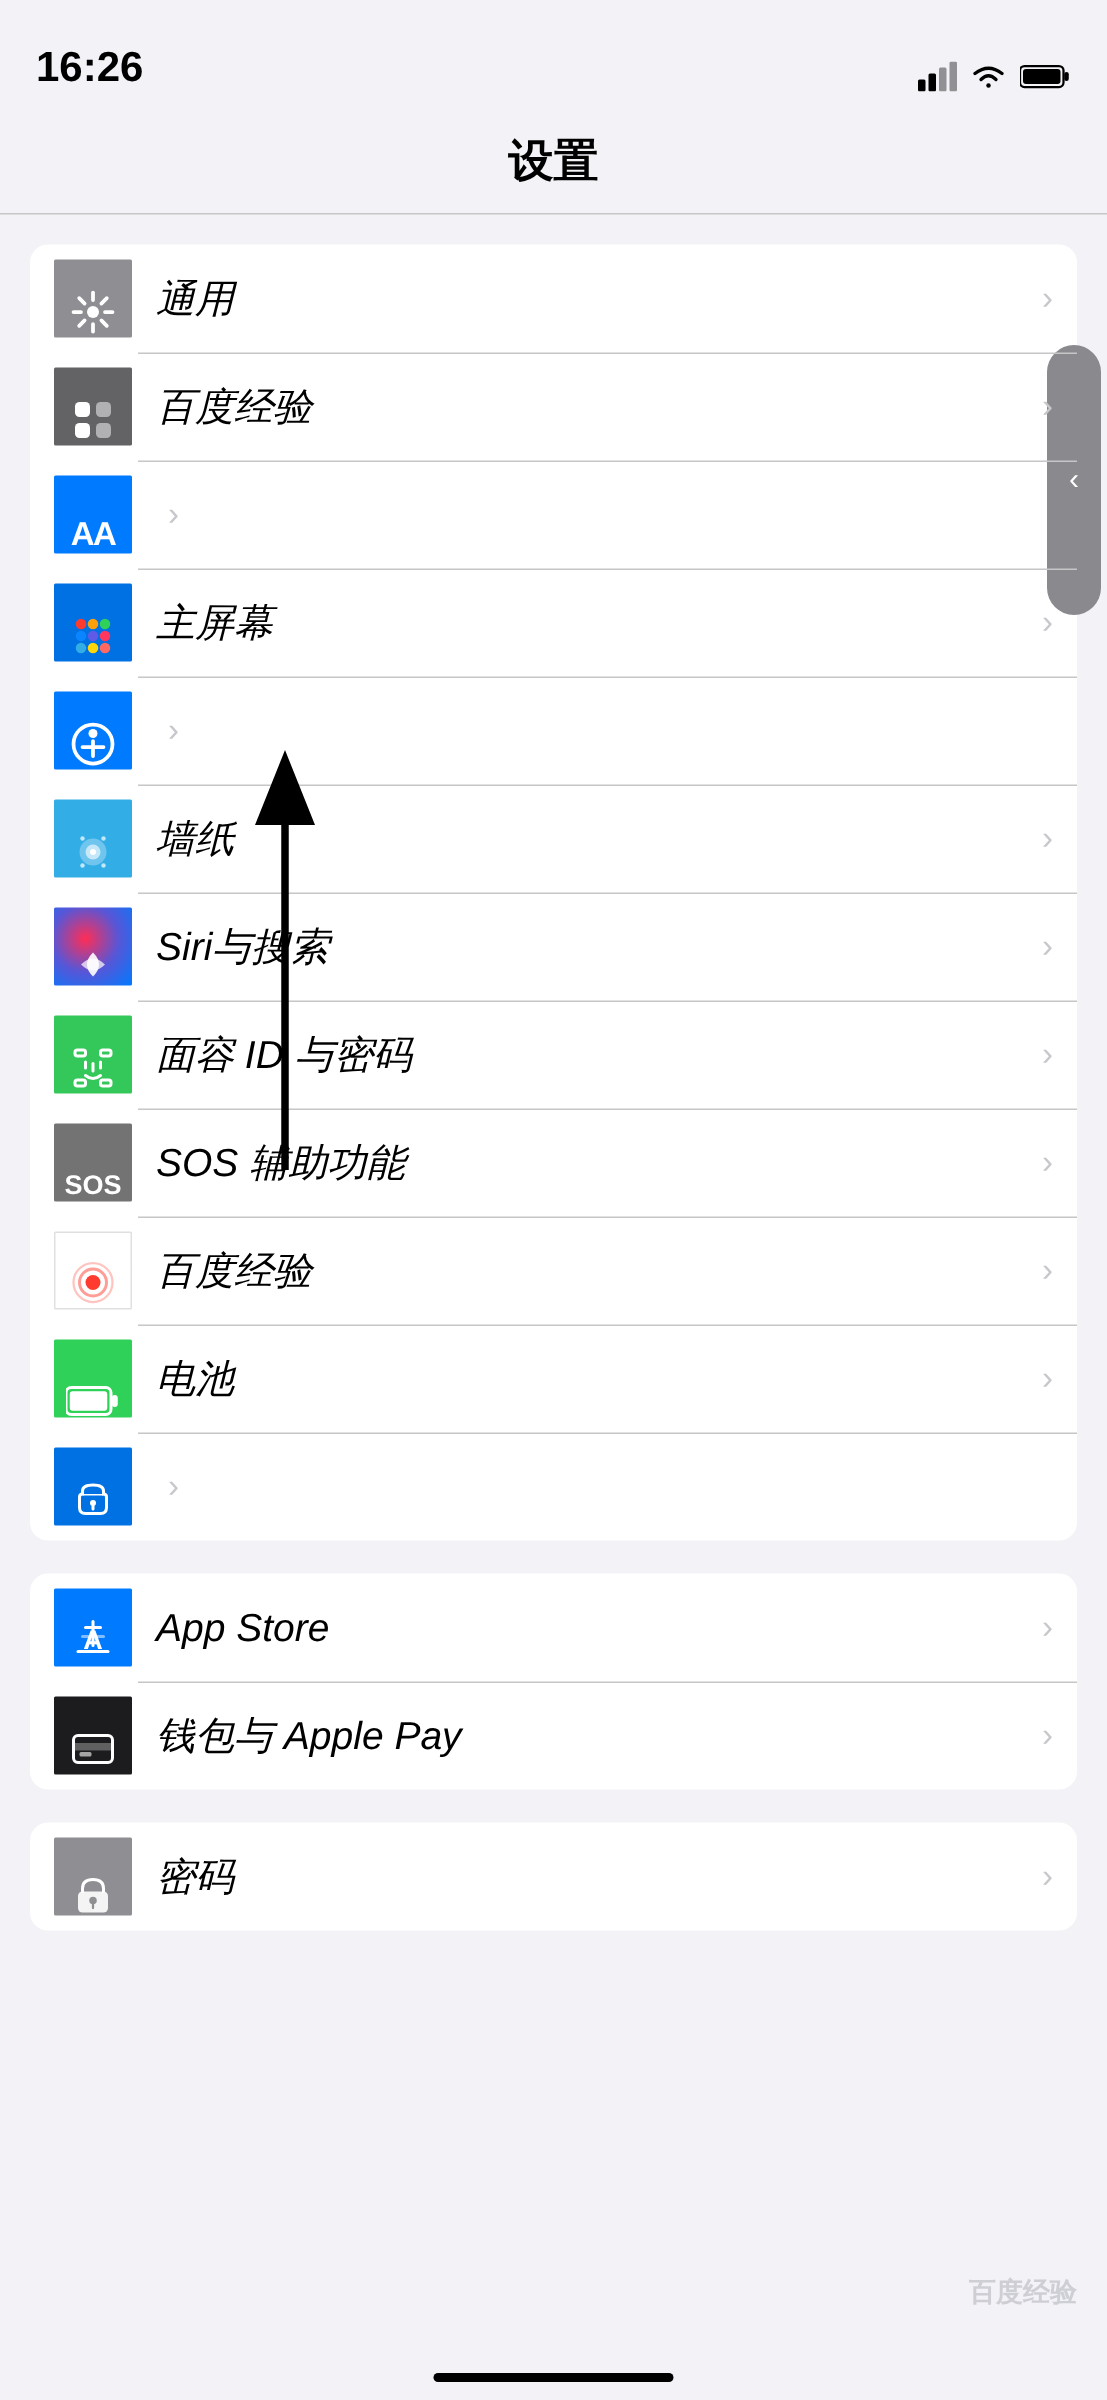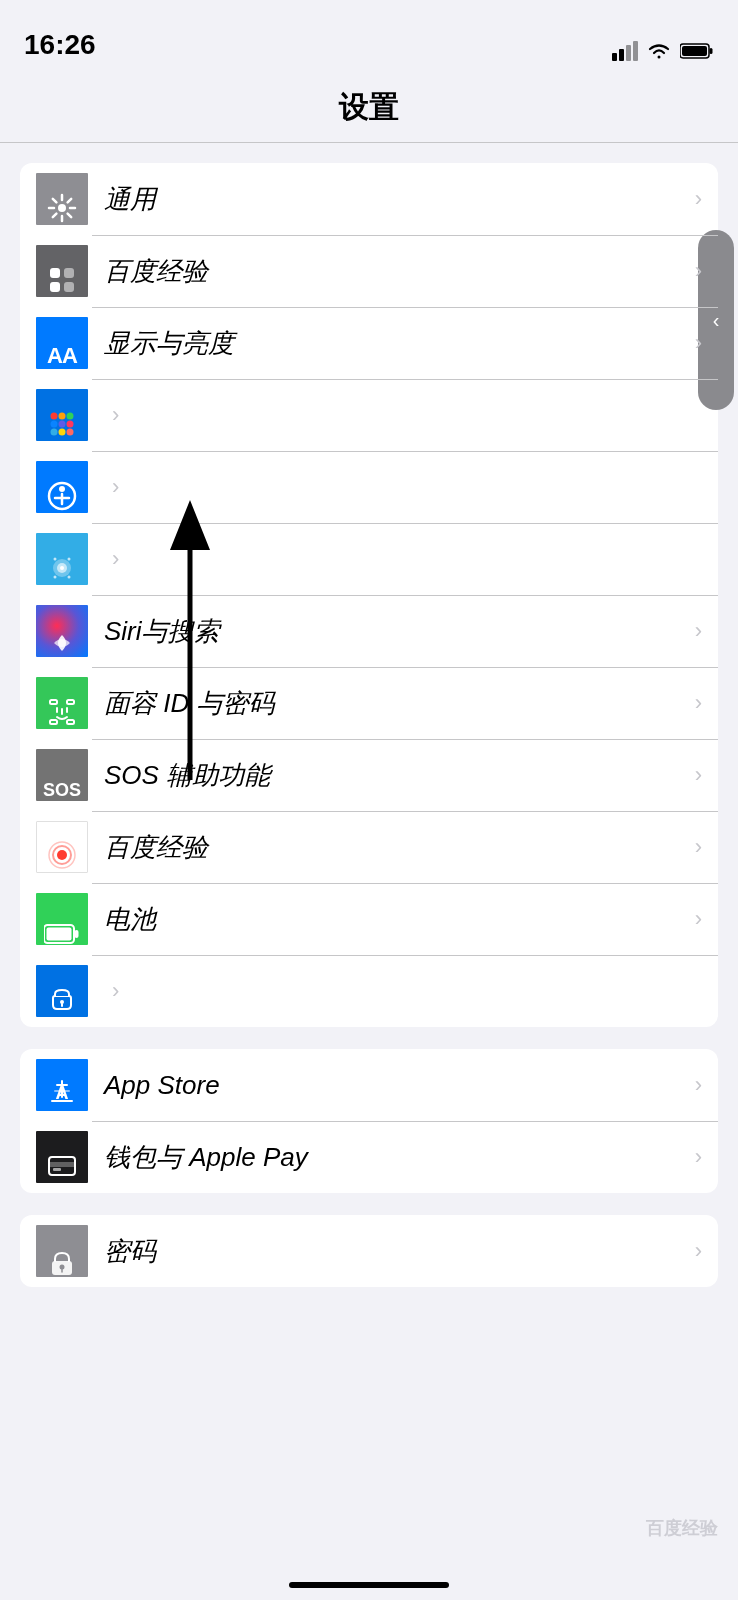--- a/index.html
+++ b/index.html
@@ -245,38 +245,38 @@
         </svg>
       </div>
       <span class="row-label">百度经验</span>
       <span class="row-chevron">›</span>
     </div>
 
     <div class="settings-row">
       <div class="row-icon icon-blue">
         <span style="color:white; font-size:22px; font-weight:700; letter-spacing:-1px;">AA</span>
       </div>
-      <span class="row-label">显示与亮度</span>
       <span class="row-chevron">›</span>
     </div>
 
     <div class="settings-row">
       <div class="row-icon icon-blue2">
         <svg width="34" height="34" viewBox="0 0 34 34" fill="none">
           <circle cx="9" cy="9" r="3.5" fill="#ff3b30"></circle>
           <circle cx="17" cy="9" r="3.5" fill="#ff9f0a"></circle>
           <circle cx="25" cy="9" r="3.5" fill="#30d158"></circle>
           <circle cx="9" cy="17" r="3.5" fill="#0a84ff"></circle>
           <circle cx="17" cy="17" r="3.5" fill="#5e5ce6"></circle>
           <circle cx="25" cy="17" r="3.5" fill="#ff375f"></circle>
           <circle cx="9" cy="25" r="3.5" fill="#32ade6"></circle>
           <circle cx="17" cy="25" r="3.5" fill="#ffd60a"></circle>
           <circle cx="25" cy="25" r="3.5" fill="#ff6961"></circle>
         </svg>
       </div>
+      <span class="row-label">主屏幕</span>
       <span class="row-chevron">›</span>
     </div>
 
     <div class="settings-row">
       <div class="row-icon icon-blue">
         <svg width="34" height="34" viewBox="0 0 34 34" fill="none">
           <circle cx="17" cy="17" r="13" stroke="white" stroke-width="2.5"></circle>
           <circle cx="17" cy="10" r="3" fill="white"></circle>
           <line x1="17" y1="15" x2="17" y2="25" stroke="white" stroke-width="2.5" stroke-linecap="round"></line>
           <line x1="10" y1="19" x2="24" y2="19" stroke="white" stroke-width="2.5" stroke-linecap="round"></line>
@@ -290,20 +290,21 @@
         <svg width="34" height="34" viewBox="0 0 34 34" fill="none">
           <circle cx="17" cy="17" r="9" fill="white" opacity="0.3"></circle>
           <circle cx="17" cy="17" r="5" fill="white" opacity="0.6"></circle>
           <circle cx="17" cy="17" r="2" fill="white"></circle>
           <circle cx="10" cy="8" r="1.5" fill="white" opacity="0.7"></circle>
           <circle cx="24" cy="8" r="1.5" fill="white" opacity="0.7"></circle>
           <circle cx="10" cy="26" r="1.5" fill="white" opacity="0.7"></circle>
           <circle cx="24" cy="26" r="1.5" fill="white" opacity="0.7"></circle>
         </svg>
       </div>
+      <span class="row-label">墙纸</span>
       <span class="row-chevron">›</span>
     </div>
 
     <div class="settings-row">
       <div class="row-icon" style="background: radial-gradient(circle at 40% 40%, #ff2d55, #5856d6, #007aff);">
         <svg width="28" height="28" viewBox="0 0 28 28" fill="none">
           <path d="M14 6 Q18 10 18 14 Q18 18 14 22 Q10 18 10 14 Q10 10 14 6Z" fill="white" opacity="0.9"></path>
           <path d="M6 14 Q10 10 14 10 Q18 10 22 14 Q18 18 14 18 Q10 18 6 14Z" fill="white" opacity="0.7"></path>
         </svg>
       </div>

